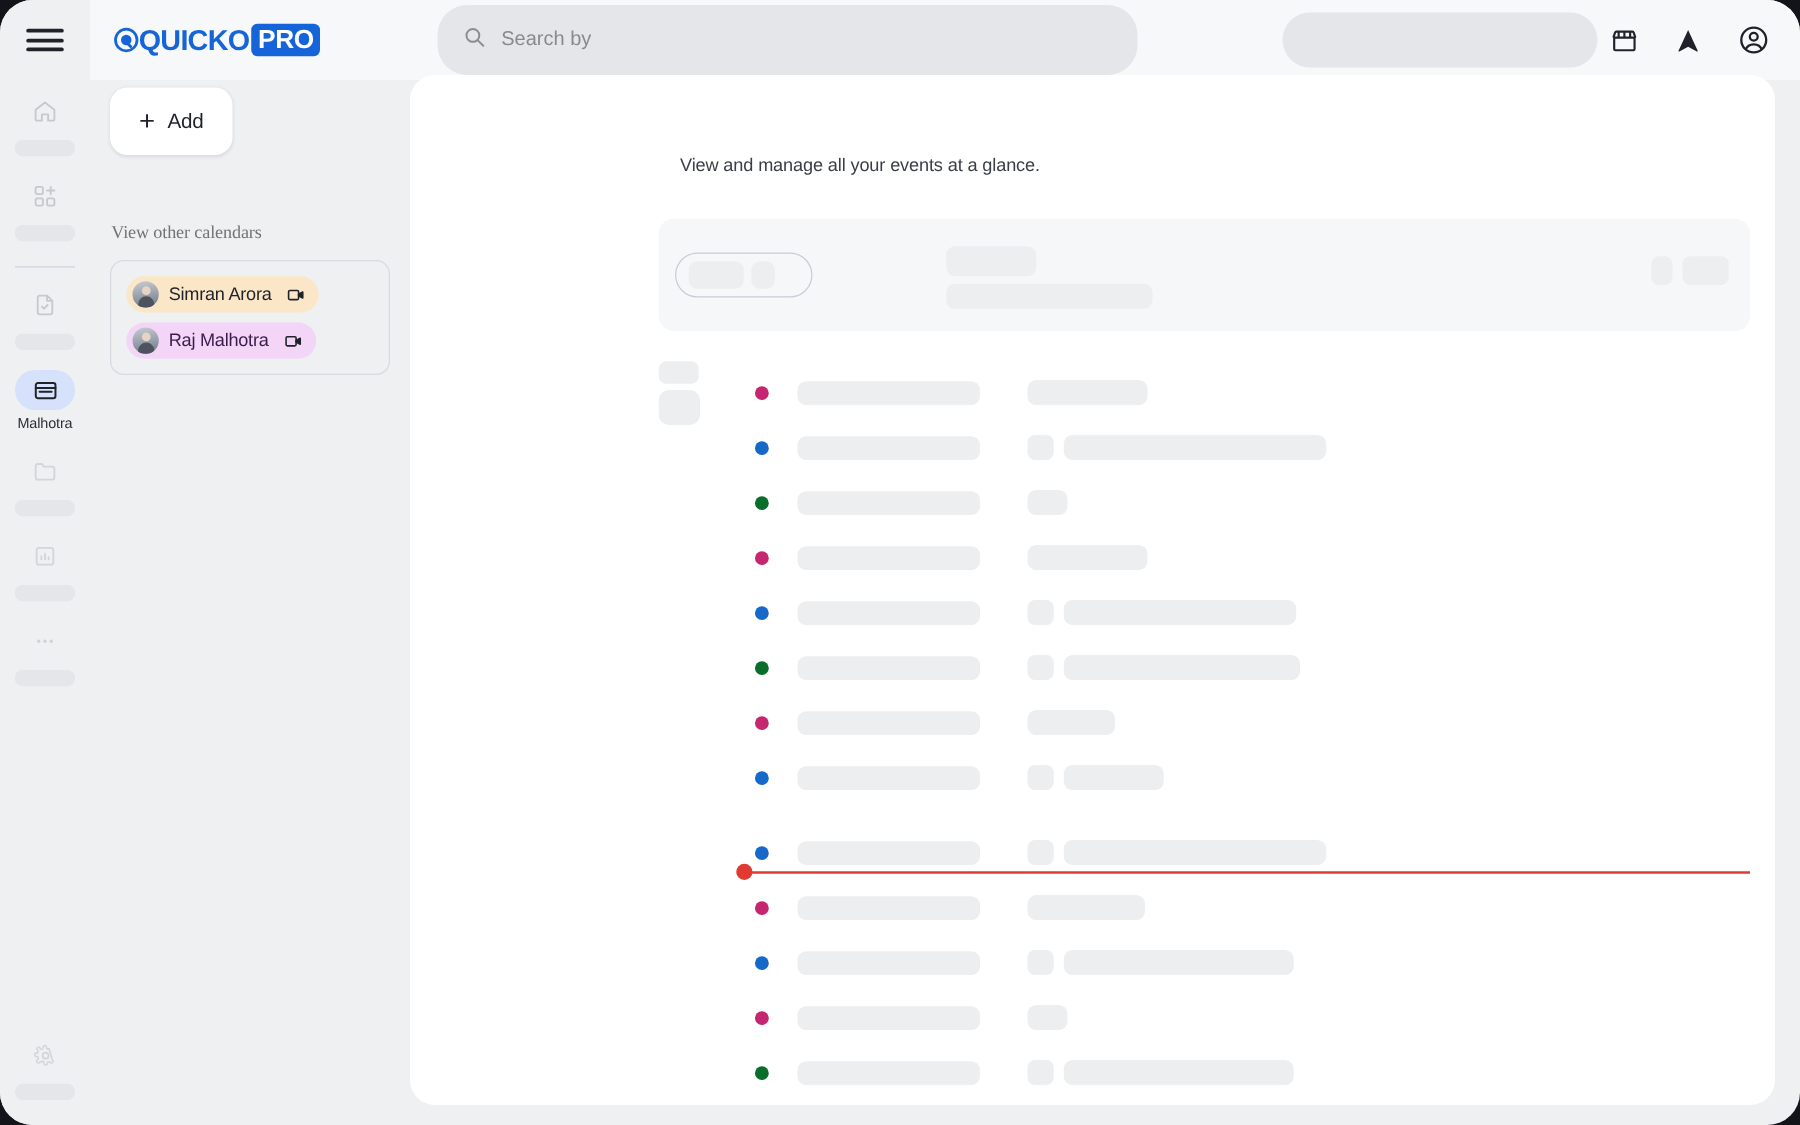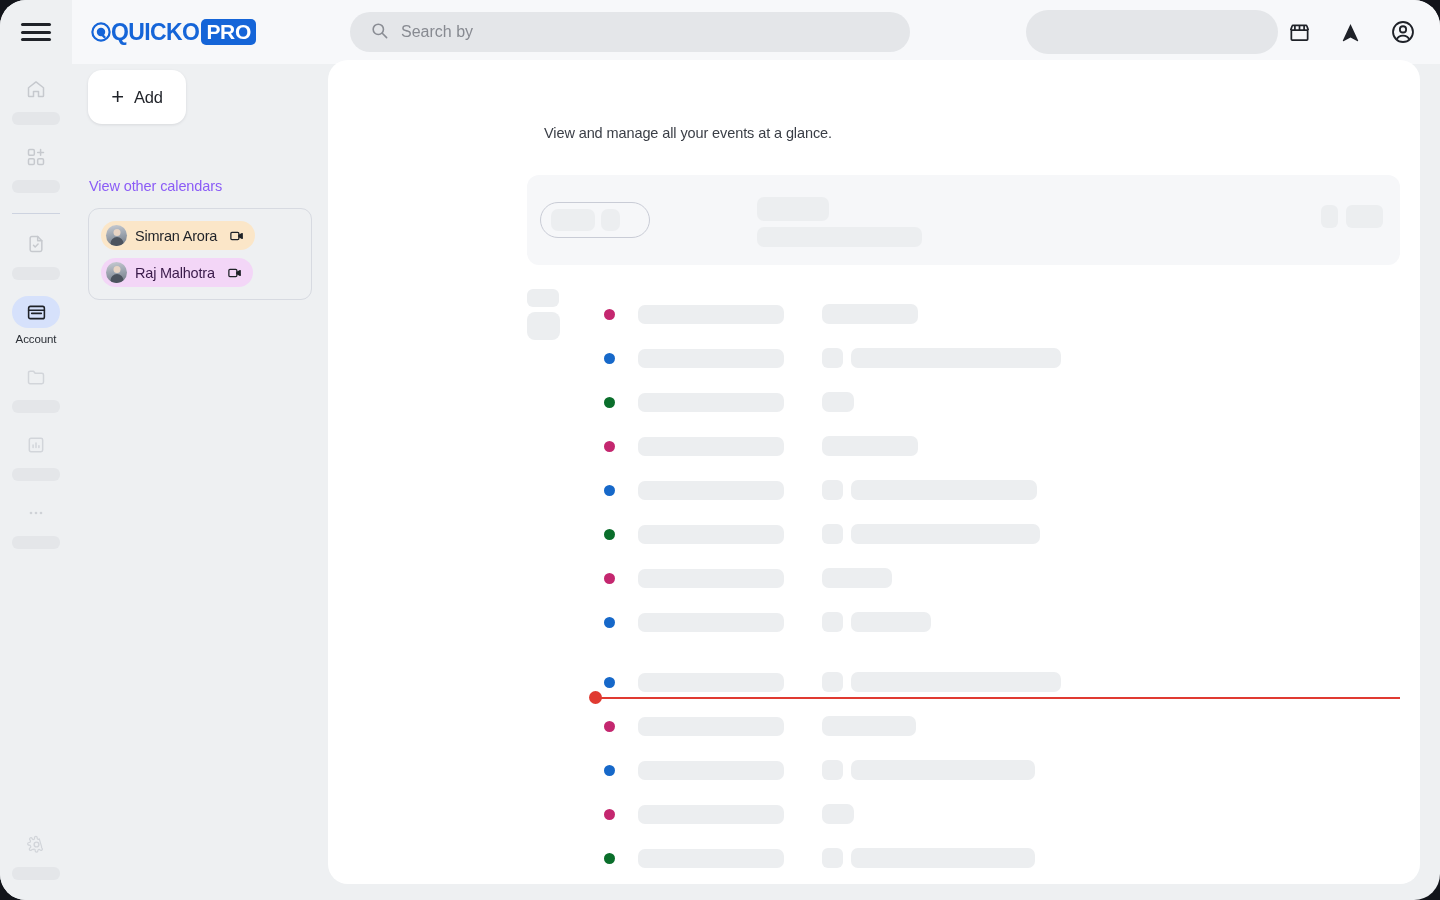--- a/index.html
+++ b/index.html
@@ -62,21 +62,21 @@
     letter-spacing: -0.6px; line-height: 1; display: flex; align-items: center; justify-content: center;
   }
   .logo-q { display: inline-flex; align-items: center; }
   .logo-pro {
     background: #1565d8; color: #fff; border-radius: 5px;
     padding: 2px 5px 3px; margin-left: 2px; font-size: 21px; font-weight: 700;
     letter-spacing: -0.3px; line-height: 1;
   }
 
   .searchbar {
-    margin-left: 94px; width: 560px; height: 40px; border-radius: 24px;
+    margin-left: 94px; width: 560px; height: 56px; border-radius: 24px;
     background: #e4e6e9; display: flex; align-items: center; padding: 0 20px;
     cursor: text;
   }
   .searchbar svg { flex: none; }
   .search-ph { margin-left: 12px; font-size: 16px; color: #878a91; }
 
   .topskel {
     margin-left: 116px; width: 252px; height: 44px; border-radius: 22px; background: #e4e6e9;
   }
 
@@ -89,21 +89,21 @@
     position: absolute; left: 16px; top: 6px; width: 98px; height: 54px;
     background: #fff; border-radius: 14px; box-shadow: 0 1px 3px rgba(20,24,40,.10);
     display: flex; align-items: center; justify-content: center; gap: 10px;
     cursor: pointer; border: none;
   }
   .add-plus { font-size: 22px; color: #1f2228; line-height: 1; font-weight: 400; }
   .add-label { font-size: 16.5px; color: #1f2228; letter-spacing: -0.2px; }
 
   .calendars-title {
     position: absolute; left: 17px; top: 114px;
-    font-size: 14.5px; color: #8b5cf6; letter-spacing: -0.1px;
+    font-size: 14.5px; color: #737373; letter-spacing: -0.1px; font-family: Liberation Serif, serif;
   }
   .calendars-box {
     position: absolute; left: 16px; top: 144px; width: 224px;
     border: 1px solid #d7dae1; border-radius: 11px; padding: 12px 12px;
     display: flex; flex-direction: column; gap: 8px;
   }
   .cal-chip {
     display: flex; align-items: center; gap: 8px;
     border-radius: 16px; padding: 4px 10px 4px 5px; cursor: pointer; width: fit-content;
   }
@@ -222,21 +222,21 @@
         <div class="rail-skel"></div>
       </div>
 
       <div class="rail-item active">
         <div class="rail-icon-box">
           <svg width="21" height="21" viewBox="0 0 24 24" fill="none" stroke="#1f2228" stroke-width="1.8" stroke-linecap="round" stroke-linejoin="round">
               <rect x="3" y="5" width="18" height="14" rx="2"></rect>
               <path d="M3 9.5h18M6.5 13h11"></path>
             </svg>
         </div>
-        <div class="rail-label">Account</div>
+        <div class="rail-label">Malhotra</div>
       </div>
 
       <div class="rail-item">
         <div class="rail-icon-box">
           <svg width="20" height="20" viewBox="0 0 24 24" fill="none" stroke="#d2d5da" stroke-width="1.8" stroke-linecap="round" stroke-linejoin="round">
               <path d="M3 7a2 2 0 0 1 2-2h4l2 2.5h8a2 2 0 0 1 2 2V18a2 2 0 0 1-2 2H5a2 2 0 0 1-2-2z"></path>
             </svg>
         </div>
         <div class="rail-skel"></div>
       </div>

